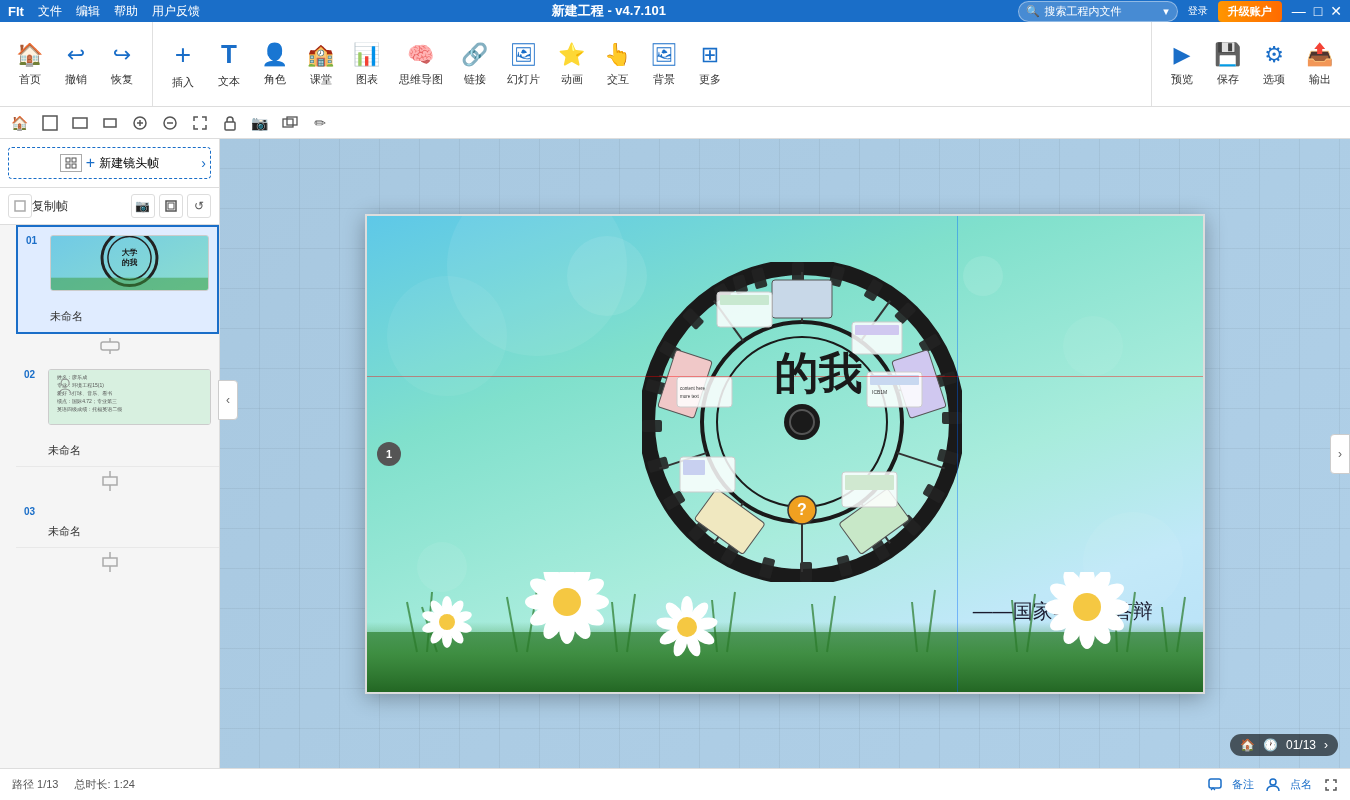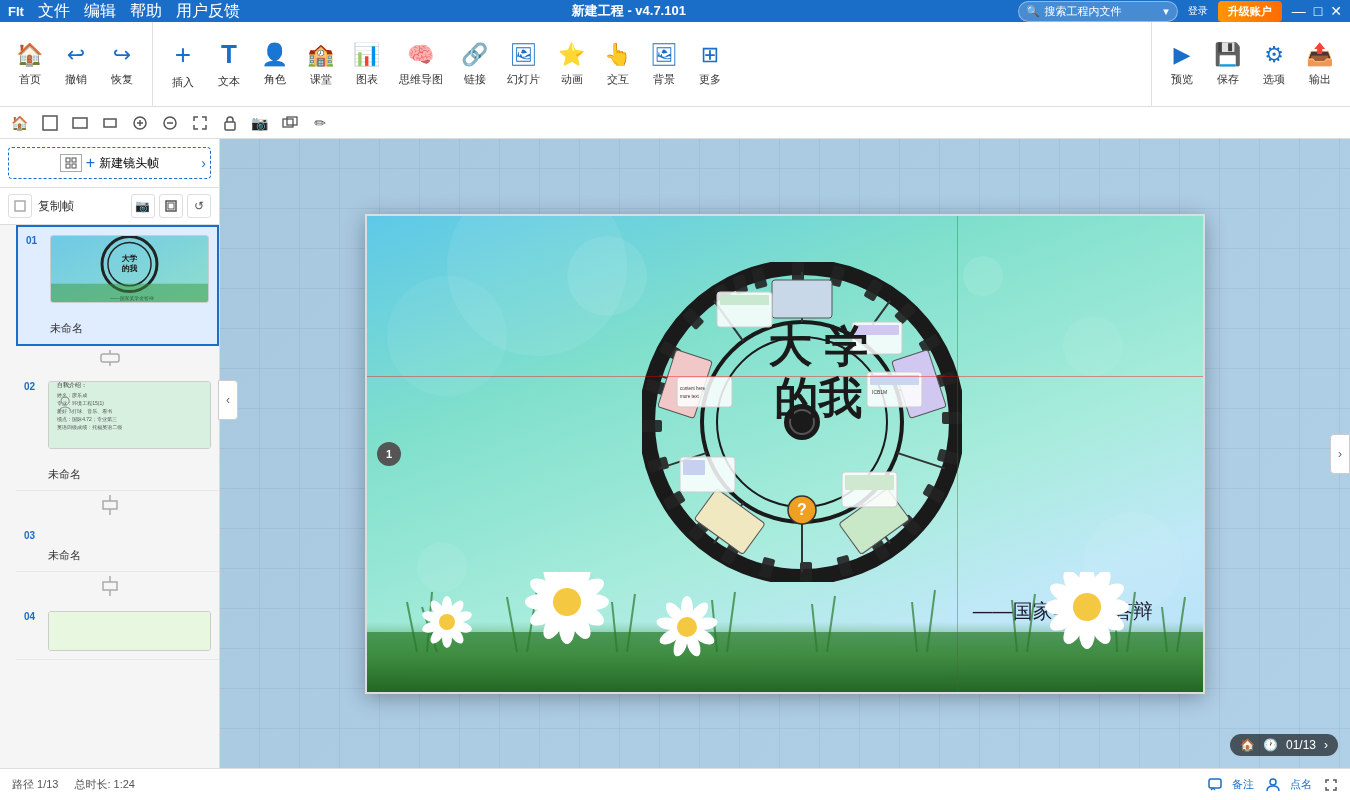--- a/index.html
+++ b/index.html
@@ -10,21 +10,21 @@
       background: #1a6ec8;
       height: 22px;
       display: flex;
       align-items: center;
       justify-content: space-between;
       padding: 0 8px;
       color: white;
       font-size: 12px;
     }
     #titlebar .left { display: flex; gap: 14px; align-items: center; }
-    #titlebar .left span { cursor: pointer; font-size: 16px; }
+    #titlebar .left span { cursor: pointer; font-size: 12px; }
     #titlebar .center { font-size: 13px; font-weight: bold; }
     #titlebar .right { display: flex; gap: 10px; align-items: center; }
     #titlebar .right .search-box {
       background: rgba(255,255,255,0.2);
       border: 1px solid rgba(255,255,255,0.4);
       border-radius: 12px;
       padding: 2px 8px;
       color: white;
       font-size: 11px;
       display: flex; align-items: center; gap: 4px;
@@ -116,21 +116,20 @@
       position: relative;
     }
     .frame-add-icon { font-size: 16px; }
     .chevron-right {
       position: absolute; right: 4px;
       font-size: 14px; color: #1a6ec8;
     }
     #sidebar-tools {
       display: flex;
       align-items: center;
-      gap: 6px;
       padding: 6px 8px;
       border-bottom: 1px solid #ddd;
       background: white;
     }
     .sidebar-tool-btn {
       width: 24px; height: 24px;
       border: 1px solid #ddd;
       border-radius: 3px;
       display: flex; align-items: center; justify-content: center;
       cursor: pointer; font-size: 12px; color: #555;
@@ -154,21 +153,21 @@
     .slide-num {
       font-size: 10px;
       color: #1a6ec8;
       font-weight: bold;
       min-width: 16px;
     }
     .slide-thumb {
       flex: 1;
       background: #b8e4f0;
       border-radius: 3px;
-      height: 68px;
+      height: 56px;
       overflow: hidden;
       position: relative;
       border: 1px solid #ccc;
     }
     .slide-thumb-inner {
       width: 100%; height: 100%;
       display: flex; align-items: center; justify-content: center;
       font-size: 9px; color: #555;
       background: linear-gradient(135deg, #87CEEB, #98e8d4);
     }
@@ -673,28 +672,20 @@
       <div class="slide-icon-row">
         <span class="slide-connector-icon">
           <svg width="20" height="20" viewBox="0 0 20 20">
               <rect x="3" y="6" width="14" height="8" fill="none" stroke="#aaa" stroke-width="1.5"></rect>
               <line x1="10" y1="0" x2="10" y2="6" stroke="#aaa" stroke-width="1.5"></line>
               <line x1="10" y1="14" x2="10" y2="20" stroke="#aaa" stroke-width="1.5"></line>
             </svg>
         </span>
       </div>
 
-      <div class="slide-item">
-        <span class="slide-num">04</span>
-        <div style="flex:1;">
-          <div class="slide-thumb" style="height:40px;">
-            <div class="slide-thumb-inner" style="background:#e8f8e0; height:40px;"></div>
-          </div>
-        </div>
-      </div>
     </div>
   </div>
 
   <div id="collapse-handle">‹</div>
 
   <div id="canvas-area">
     <div id="canvas-wrapper">
 
       <div id="slide-canvas">
 
@@ -784,21 +775,20 @@
 
             <rect x="38" y="195" width="55" height="35" rx="3" fill="rgba(255,255,255,0.85)" stroke="#ccc" stroke-width="1"></rect>
             <rect x="41" y="198" width="22" height="15" rx="1" fill="#c8d0f0"></rect>
 
             <rect x="200" y="210" width="55" height="35" rx="3" fill="rgba(255,255,255,0.85)" stroke="#ccc" stroke-width="1"></rect>
             <rect x="203" y="213" width="49" height="15" rx="1" fill="#d0e8d0"></rect>
           </svg>
         </div>
 
         <div class="main-text">
-          <div>大 学</div>
           <div>的我</div>
         </div>
 
         <div class="subtitle-text">——国家奖学金答辩</div>
 
         <div class="flowers-area">
           <svg width="840" height="130" viewBox="0 0 840 130" preserveAspectRatio="xMidYMax slice">
 
             <rect x="0" y="60" width="840" height="70" fill="#2a7a2a" opacity="0.7"></rect>
             <rect x="0" y="50" width="840" height="80" fill="url(#grassGrad)"></rect>

